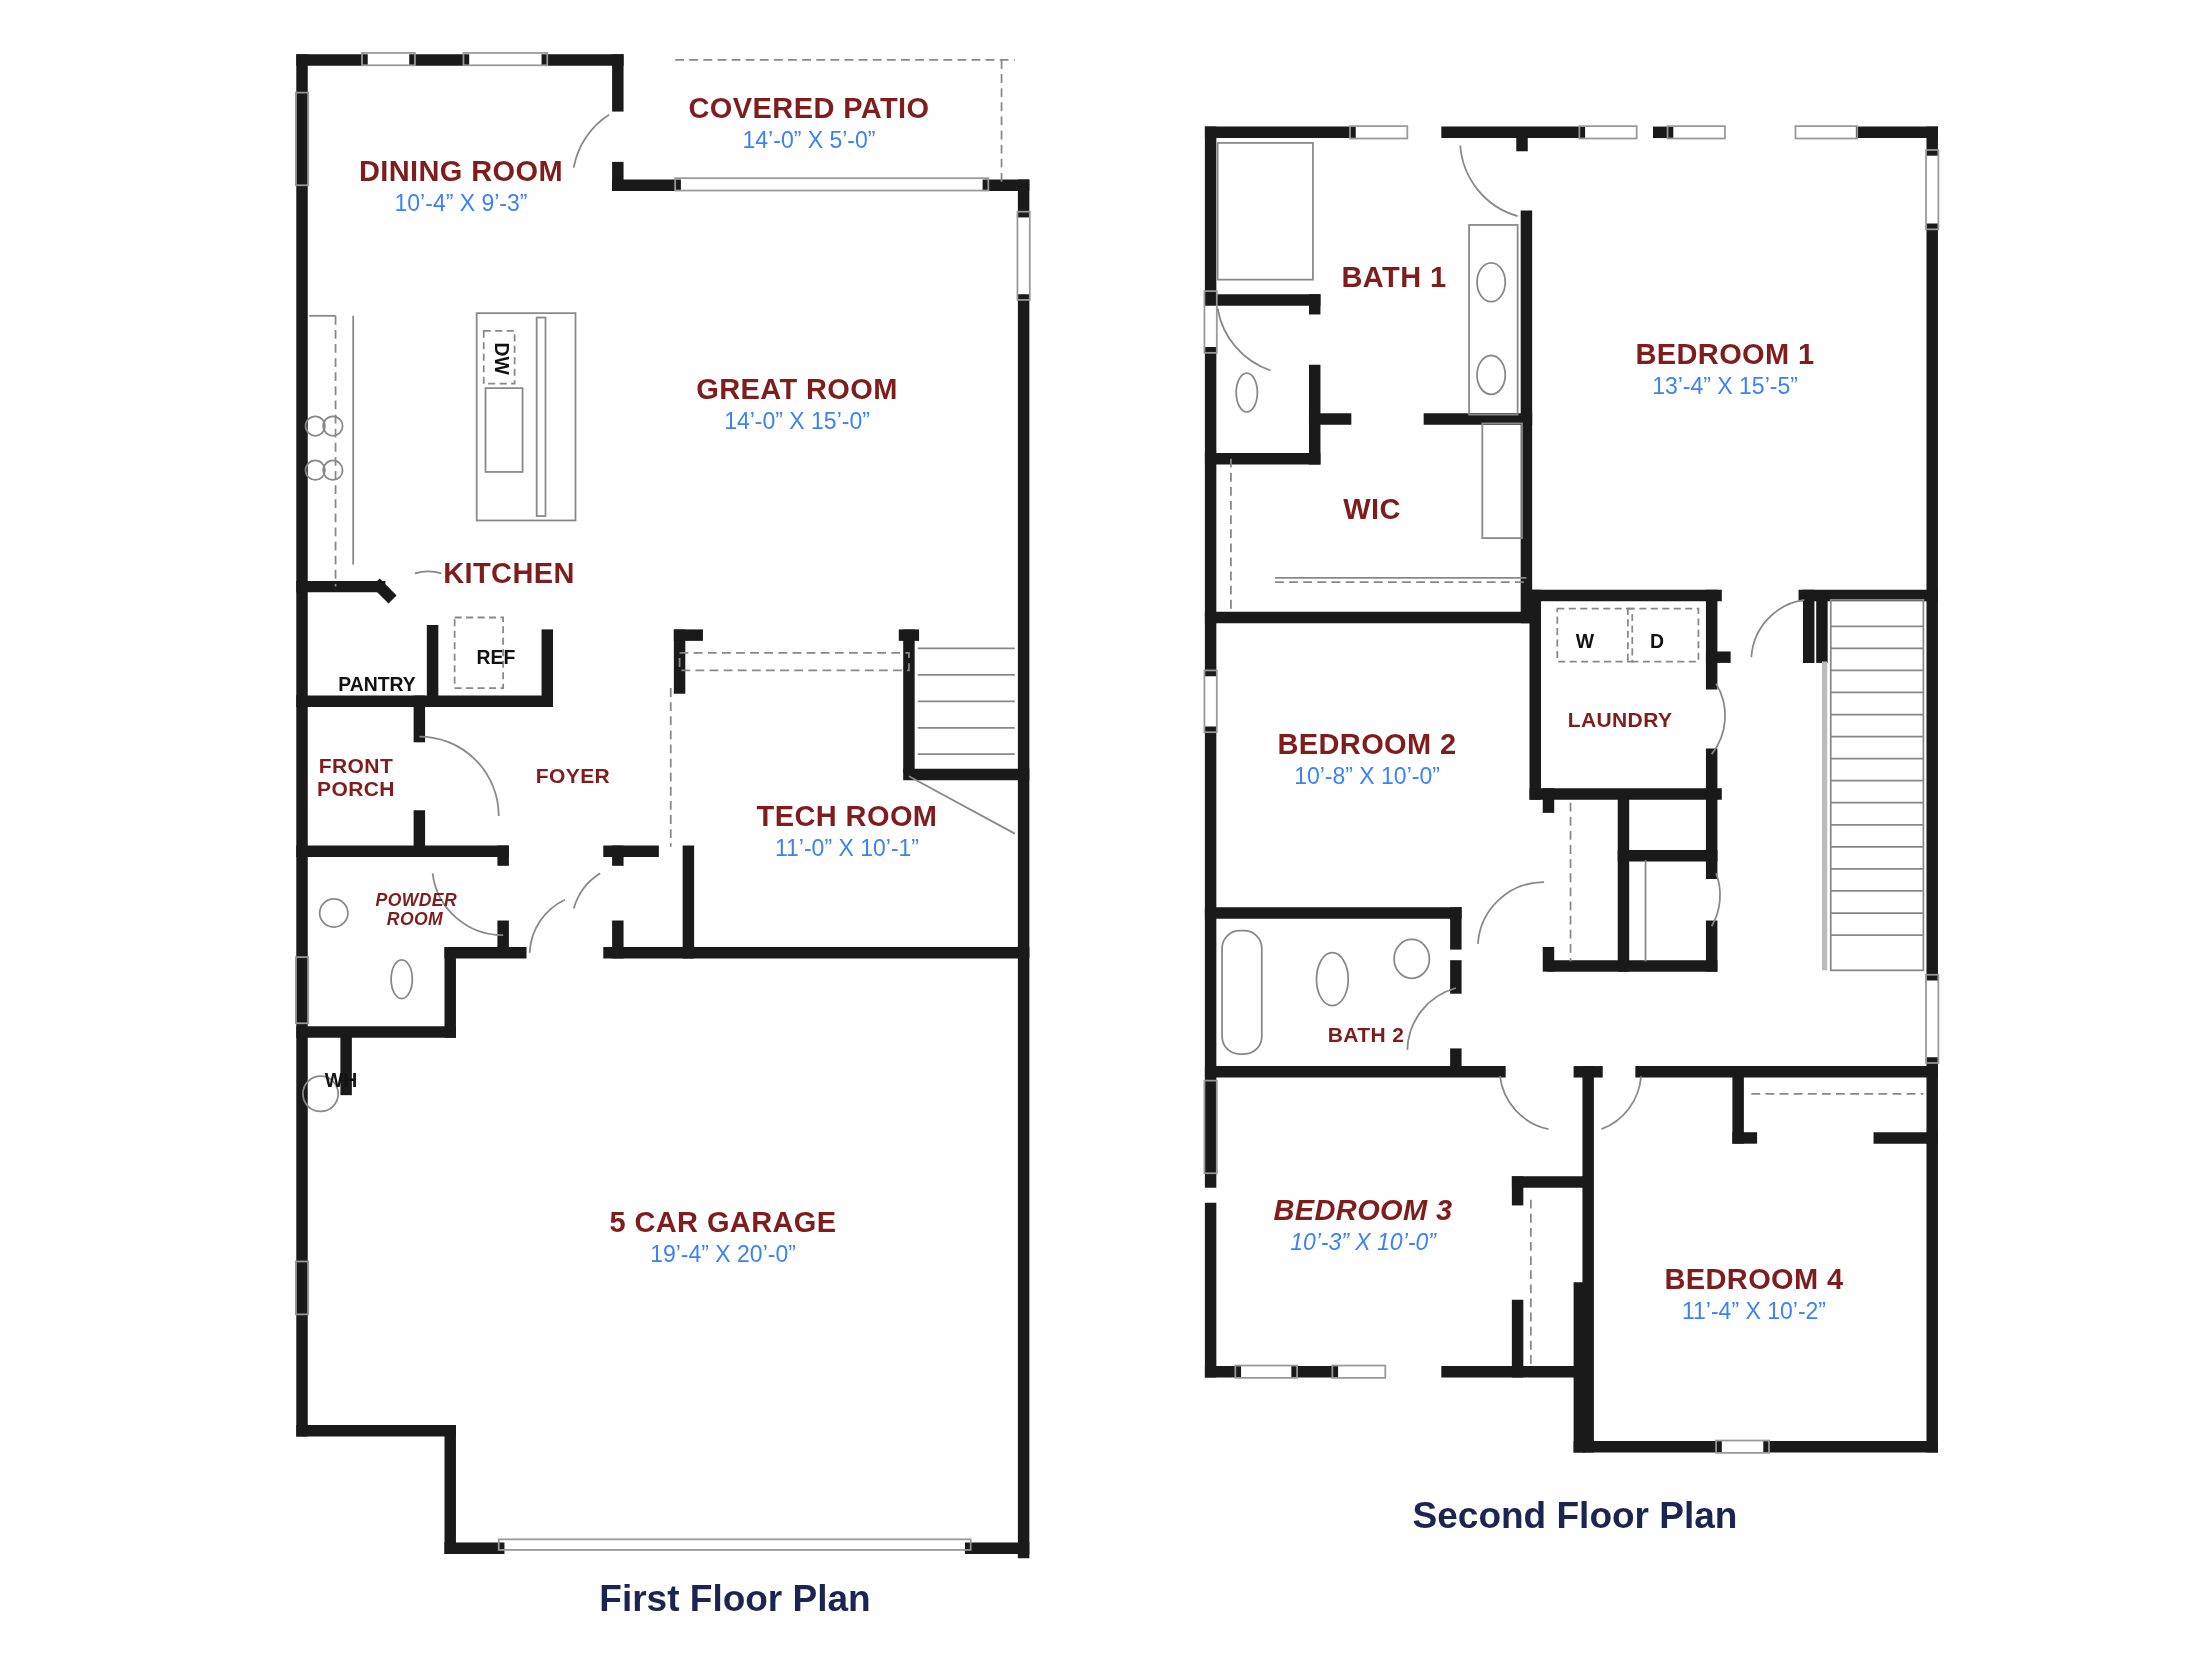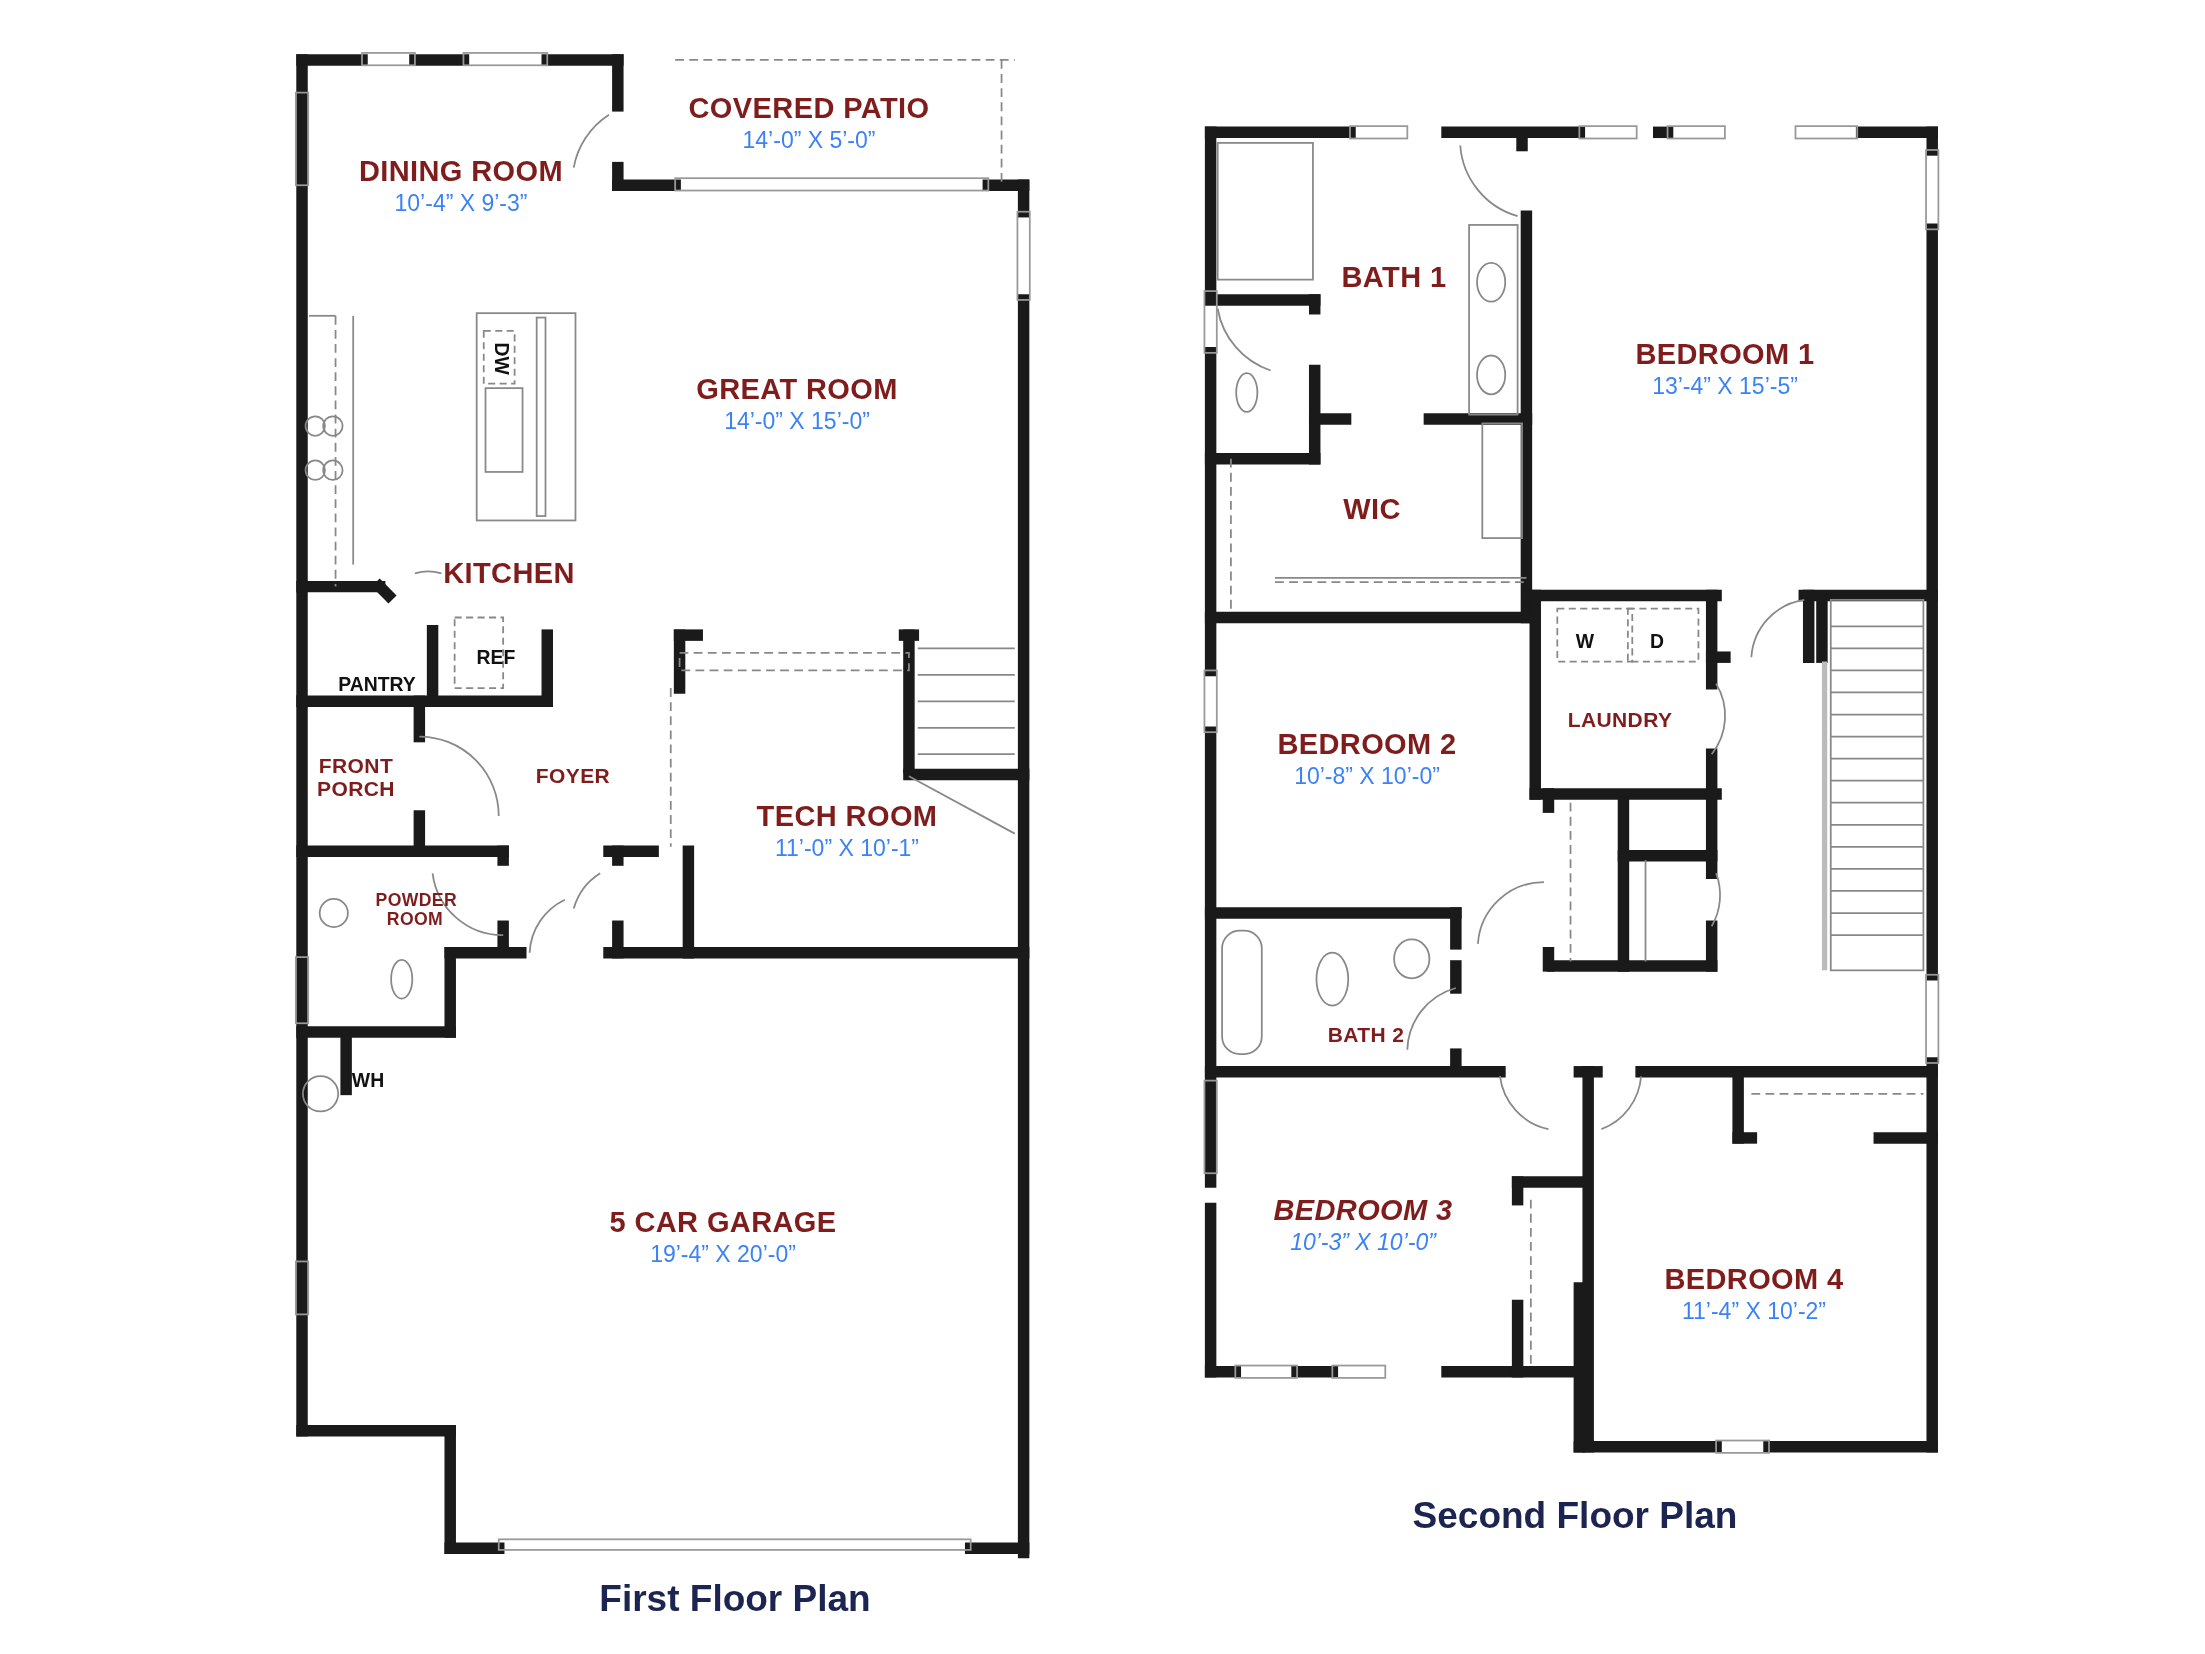--- a/index.html
+++ b/index.html
@@ -259,34 +259,34 @@
 <div class="lbl" style="left:356px;top:754px;width:88px;white-space:normal;">
   <div class="name sm">FRONT PORCH</div>
 </div>
 <div class="lbl" style="left:573px;top:764px;">
   <div class="name sm">FOYER</div>
 </div>
 <div class="lbl" style="left:847px;top:801px;">
   <div class="name">TECH ROOM</div>
   <div class="dim">11’-0” X 10’-1”</div>
 </div>
-<div class="lbl" style="left:415px;top:891px;width:79px;white-space:normal;">
+<div class="lbl" style="left:415px;top:891px;width:79px;white-space:normal;font-style:italic;">
   <div class="name xs">POWDER ROOM</div>
 </div>
 <div class="lbl" style="left:723px;top:1207px;">
   <div class="name">5 CAR GARAGE</div>
   <div class="dim">19’-4” X 20’-0”</div>
 </div>
 <div class="lbl" style="left:501px;top:348px;transform:translateX(-50%) rotate(90deg);">
   <div class="fix">DW</div>
 </div>
 <div class="lbl" style="left:496px;top:647px;">
   <div class="fix">REF</div>
 </div>
-<div class="lbl" style="left:341px;top:1070px;margin-left:27px;">
+<div class="lbl" style="left:341px;top:1070px;">
   <div class="fix">WH</div>
 </div>
 <div class="lbl title" style="left:735px;top:1579px;">First Floor Plan</div>
 
 <div class="lbl" style="left:1394px;top:262px;">
   <div class="name">BATH 1</div>
 </div>
 <div class="lbl" style="left:1725px;top:339px;">
   <div class="name">BEDROOM 1</div>
   <div class="dim">13’-4” X 15’-5”</div>

